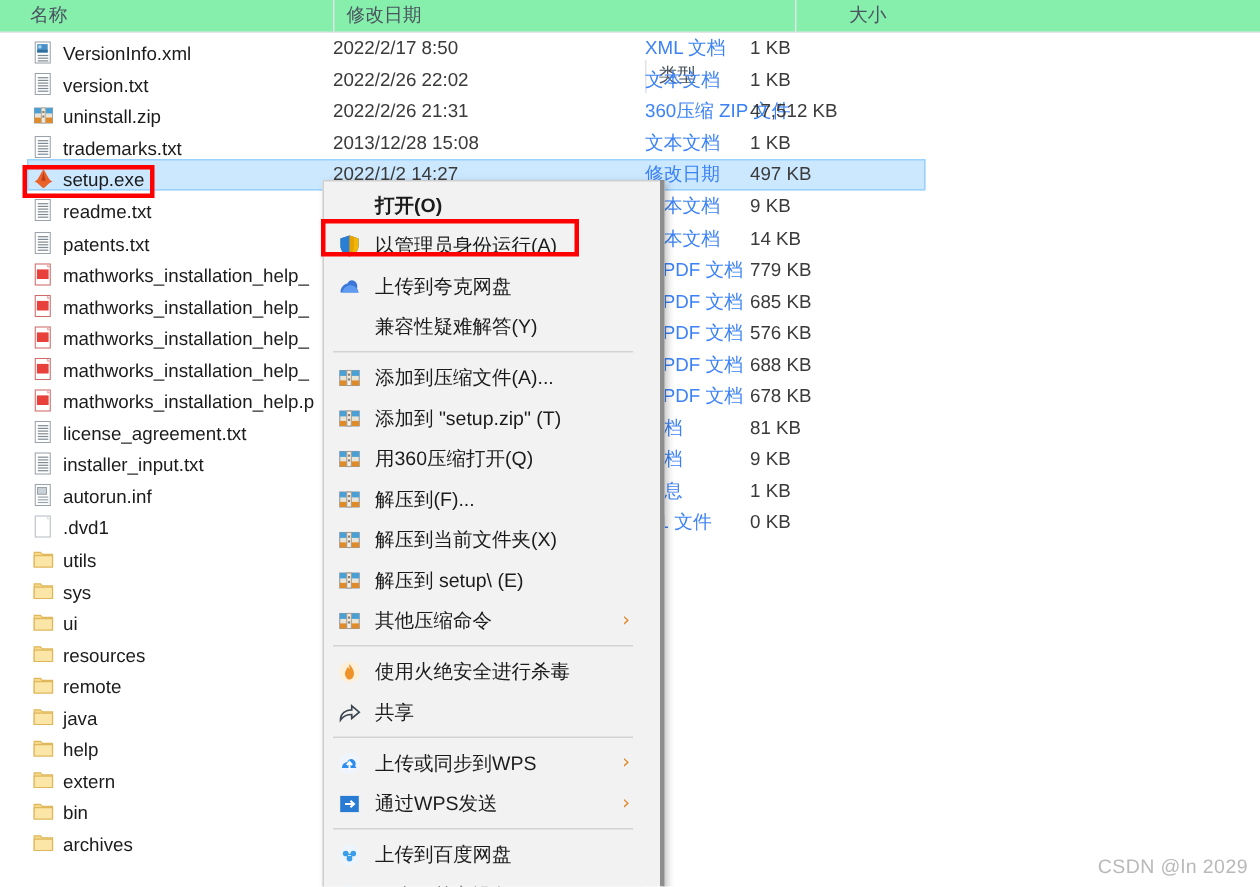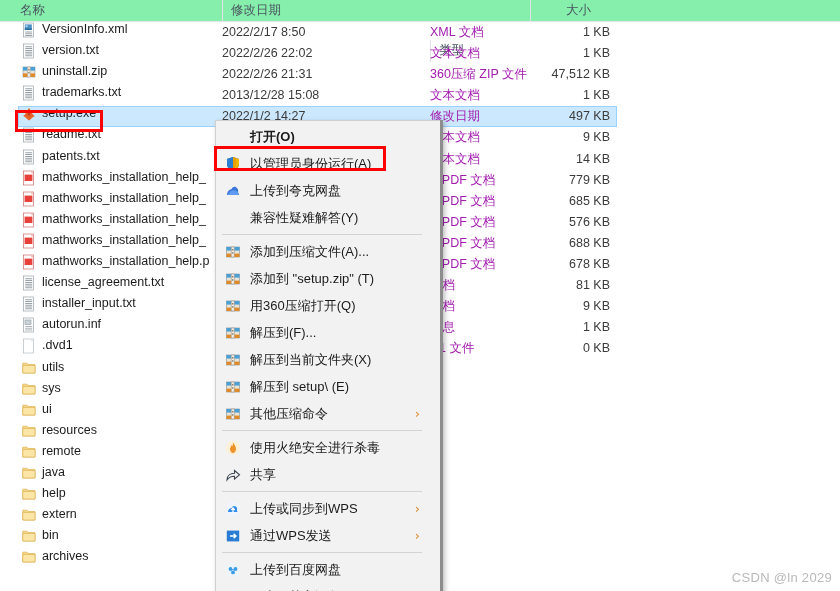--- a/index.html
+++ b/index.html
@@ -57,50 +57,50 @@
     left: 18px; top: 0;
     width: 599px; height: 21px;
     background: #cce8ff;
     border: 1px solid #99d1ff;
   }
   .cell-name {
     position: absolute;
     left: 22px; top: 0;
     height: 21px;
     display: flex;
-    align-items: flex-start;
+    align-items: flex-end;
     gap: 6px;
     font-size: 12.5px;
     color: #1b1b1b;
     white-space: nowrap;
   }
   .cell-date {
     position: absolute;
     left: 222px; top: 0;
     height: 21px;
     line-height: 21px;
     font-size: 12.5px;
     color: #3b3b3b;
     white-space: nowrap;
   }
   .cell-type {
     position: absolute;
     left: 430px; top: 0;
     height: 21px;
     line-height: 21px;
     font-size: 12.5px;
-    color: #a21caf;
+    color: #3b82f6;
     white-space: nowrap;
     text-align: center;
   }
   .cell-size {
     position: absolute;
     left: 500px; top: 0;
     width: 110px;
-    text-align: right;
+    text-align: left;
     height: 21px;
     line-height: 21px;
     font-size: 12.5px;
     color: #3b3b3b;
     white-space: nowrap;
   }
 
   
   .ficon { width: 14px; height: 16px; position: relative; flex: 0 0 14px; }
   .ficon svg { display: block; }

